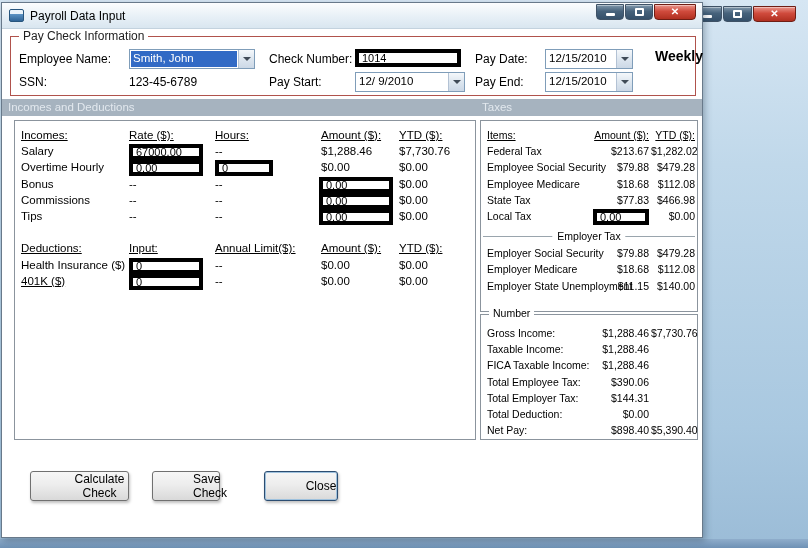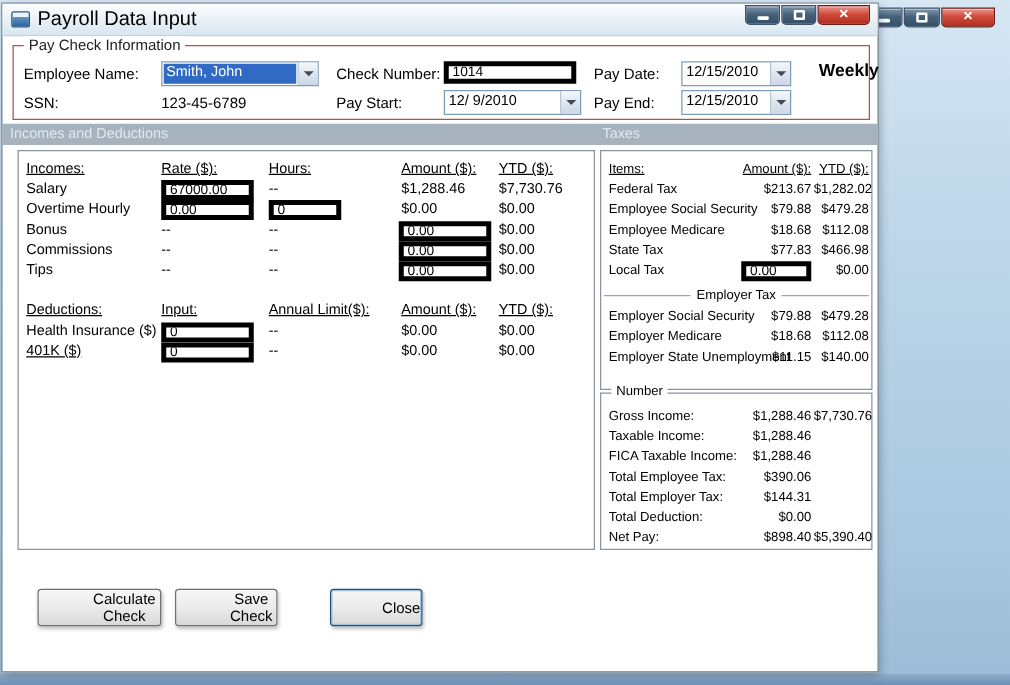--- a/index.html
+++ b/index.html
@@ -16,21 +16,21 @@
   .glyph-max{width:9px;height:8px;border:2px solid #fff;border-radius:1px;}
   .glyph-x{color:#fff;font-size:10px;line-height:1;font-weight:bold;}
 
   .dialog{position:absolute;left:1px;top:2px;width:702px;height:536px;background:#fff;
           border:1px solid #68798a;box-shadow:2px 3px 7px rgba(30,50,70,.35);}
   .titlebar{position:absolute;left:0;top:0;right:0;height:26px;
             background:linear-gradient(180deg,#fcfdfe,#e9f1f7 50%,#d9e6f0);border-bottom:1px solid #c3d2de;
             display:flex;align-items:center;padding:0 7px;}
   .title-icon{width:15px;height:13px;margin-right:6px;border:1px solid #28567e;border-radius:2px;
               background:linear-gradient(180deg,#eaf3fa 0,#eaf3fa 4px,#5d93c4 4px,#2f6496 100%);}
-  .title-text{font-size:16px;white-space:nowrap;}
+  .title-text{font-size:12px;white-space:nowrap;}
   .dlg-controls{position:absolute;top:1px;right:6px;display:flex;gap:1px;}
 
   .lbl{position:absolute;white-space:nowrap;}
   .paygroup{position:absolute;left:8px;top:33px;width:686px;height:60px;border:1px solid #b0524c;}
   .legend{position:absolute;top:-8px;left:8px;background:#fff;padding:0 4px;color:#222;white-space:nowrap;}
   .weekly{position:absolute;left:644px;top:11px;font-weight:bold;font-size:14px;white-space:nowrap;}
 
   .combo{position:absolute;height:20px;border:1px solid #7f9db9;background:#fff;display:flex;align-items:stretch;cursor:default;}
   .combo-text{flex:1;padding:2px 3px 0;white-space:nowrap;overflow:hidden;font-size:11.5px;}
   .combo-text.sel{background:#316ac5;color:#fff;margin:1px;padding:1px 2px 12px;}
@@ -298,15 +298,15 @@
       <span class="tb">$0.00</span>
     </div>
     <div class="tr">
       <span class="ta">Net Pay:</span>
       <span class="tb">$898.40</span>
       <span class="tc">$5,390.40</span>
     </div>
   </div>
 
   <button class="btn" style="left:28px;top:468px;width:99px">Calculate Check</button>
-  <button class="btn" style="left:138px;top:468px;width:82px">Save Check</button>
+  <button class="btn" style="left:150px;top:468px;width:68px">Save Check</button>
   <button class="btn default" style="left:262px;top:468px;width:74px">Close</button>
 </div>
 
 </body></html>

